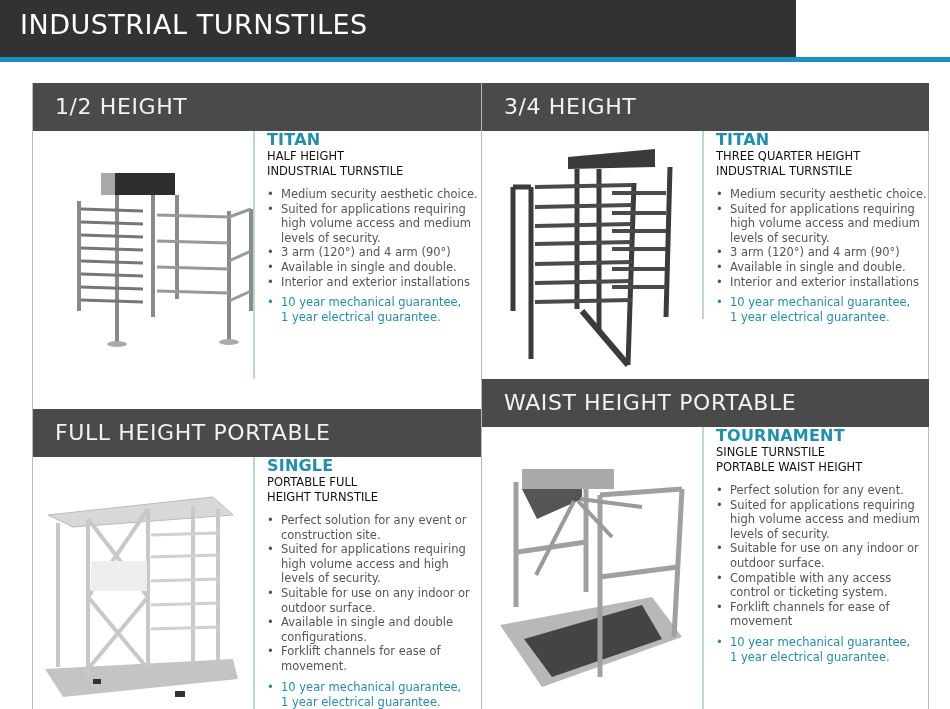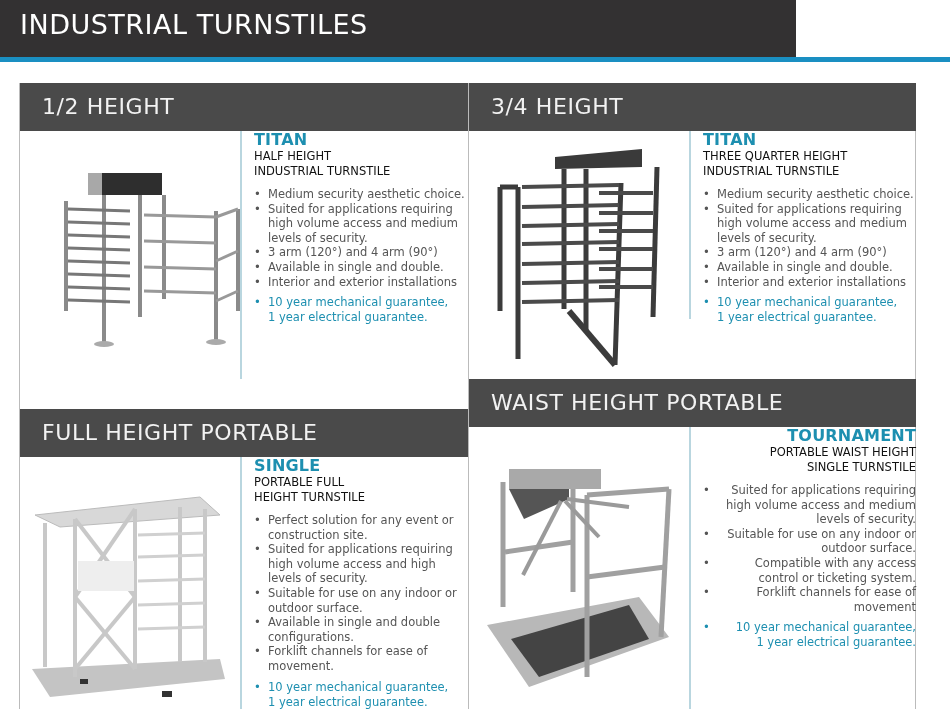--- a/index.html
+++ b/index.html
@@ -1,21 +1,21 @@
 <!DOCTYPE html>
 <html><head>
 <meta charset="utf-8">
 <style>
   * { box-sizing: border-box; margin: 0; padding: 0; }
   html, body { width: 950px; height: 709px; overflow: hidden; background: #ffffff; }
   body { font-family: "DejaVu Sans", sans-serif; position: relative; }
   .topbar { position: absolute; left: 0; top: 0; width: 796px; height: 57px; background: #333132; }
   .topbar .title { position: absolute; left: 20px; top: 9px; color: #ffffff; font-size: 27px; letter-spacing: 0.5px; font-family: "DejaVu Sans", sans-serif; font-weight: normal; }
   .stripe { position: absolute; left: 0; top: 57px; width: 950px; height: 5px; background: #1a8fc2; }
-  .grid { position: absolute; left: 19px; top: 83px; width: 897px; height: 626px; border-left: 1px solid #bbbbbb; border-right: 1px solid #bbbbbb; }
+  .grid { position: absolute; left: 32px; top: 83px; width: 897px; height: 626px; border-left: 1px solid #bbbbbb; border-right: 1px solid #bbbbbb; }
   .cell { position: absolute; }
   .cell-header { position: absolute; left: 0; right: 0; top: 0; height: 48px; background: #4a4a4a; }
   .cell-header .h { position: absolute; left: 22px; top: 11px; color: #f2f2f2; font-size: 22px; letter-spacing: 0.6px; }
   .cell-body { position: absolute; left: 0; right: 0; top: 48px; bottom: 0; }
   .img-area { position: absolute; left: 0; top: 0; bottom: 0; width: 222px; border-right: 2px solid #b9d6df; }
   .text-area { position: absolute; left: 234px; top: 0; right: 0; bottom: 0; }
   .pname { color: #1d8fb0; font-size: 16px; font-weight: bold; line-height: 18px; letter-spacing: 0.2px; }
   .pdesc { color: #111111; font-size: 11.5px; font-weight: normal; line-height: 15px; }
   ul.feat { list-style: none; margin-top: 8px; }
   ul.feat li { position: relative; padding-left: 14px; color: #555555; font-size: 11.5px; line-height: 14.6px; }
@@ -193,21 +193,21 @@
           <li>Forklift channels for ease of movement.</li>
         </ul>
         <div class="guar">
           <div>10 year mechanical guarantee,</div>
           <div>1 year electrical guarantee.</div>
         </div>
       </div>
     </div>
   </div>
 
-  <div class="cell" style="left:449px;top:296px;width:447px;height:330px;text-align:right;">
+  <div class="cell" style="left:449px;top:296px;width:447px;height:330px;">
     <div class="cell-header">
       <div class="h">WAIST HEIGHT PORTABLE</div>
     </div>
     <div class="cell-body">
       <div class="img-area">
         <svg width="220" height="282" viewBox="0 0 220 282">
           <polygon points="18,198 170,170 200,210 60,260" fill="#b8b8b8"></polygon>
           <polygon points="42,212 160,178 180,212 70,250" fill="#444"></polygon>
           <rect x="40" y="42" width="92" height="20" fill="#a9a9a9"></rect>
           <polygon points="40,62 100,62 100,72 55,92" fill="#555"></polygon>
@@ -222,23 +222,24 @@
           </g>
           <g stroke="#9a9a9a" stroke-width="4">
             <line x1="92" y1="74" x2="54" y2="148"></line>
             <line x1="96" y1="74" x2="130" y2="110"></line>
             <line x1="98" y1="72" x2="160" y2="80"></line>
           </g>
         </svg>
       </div>
       <div class="text-area">
         <div class="pname">TOURNAMENT</div>
+        <div class="pdesc">SINGLE TURNSTILE</div>
         <div class="pdesc">PORTABLE WAIST HEIGHT</div>
-        <div class="pdesc">SINGLE TURNSTILE</div>
-        <ul class="feat">
+        <ul class="feat">
+          <li>Perfect solution for any event.</li>
           <li>Suited for applications requiring high volume access and medium levels of security.</li>
           <li>Suitable for use on any indoor or outdoor surface.</li>
           <li>Compatible with any access control or ticketing system.</li>
           <li>Forklift channels for ease of movement</li>
         </ul>
         <div class="guar">
           <div>10 year mechanical guarantee,</div>
           <div>1 year electrical guarantee.</div>
         </div>
       </div>

